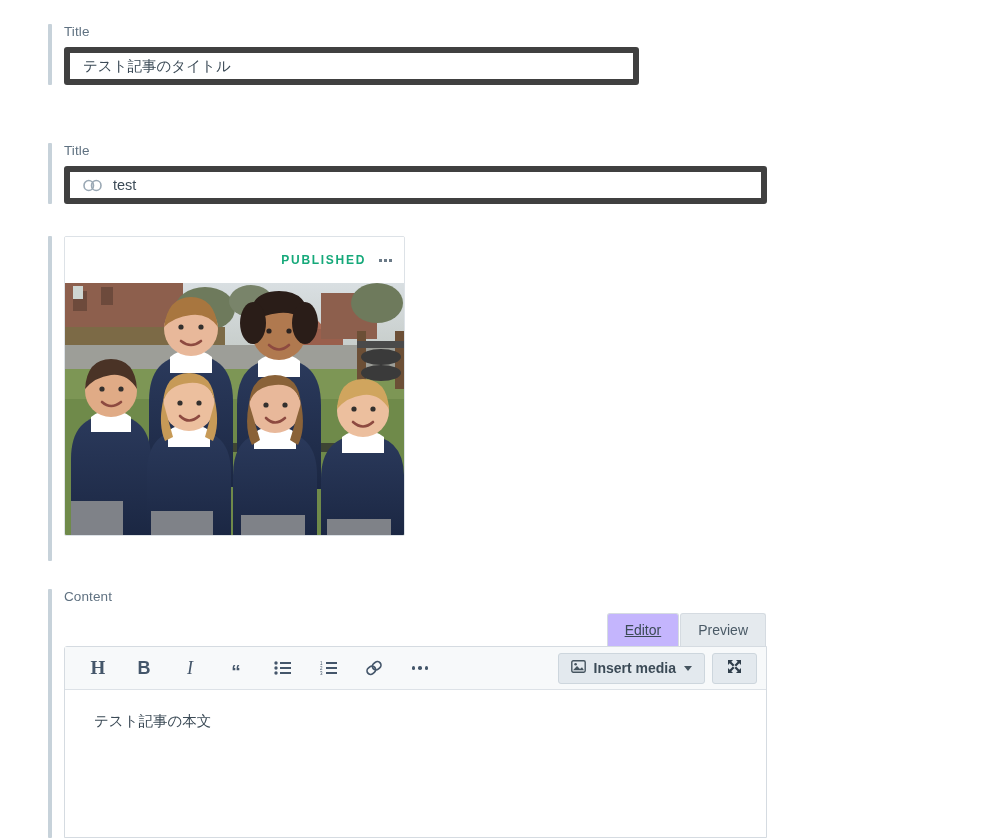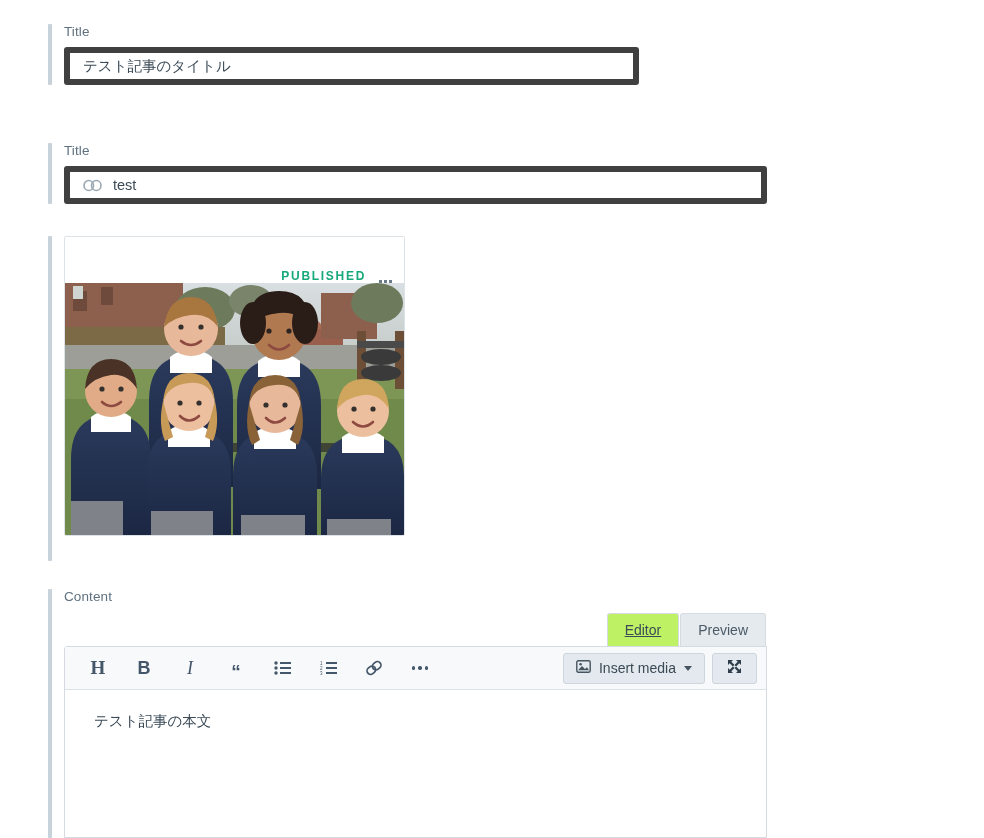--- a/index.html
+++ b/index.html
@@ -35,39 +35,39 @@
     margin-top: 9px; font-size: 13.5px; color: #56646f;
   }
   .slug-icon { margin-right: 11px; display: inline-flex; color: #9aa8b4; }
 
   
   .thumb-card {
     width: 341px; border: 1px solid #dde2e7; border-radius: 2px;
     background: #fff; overflow: hidden;
   }
   .thumb-head {
-    height: 46px; display: flex; align-items: flex-end; justify-content: flex-end;
+    height: 46px; display: flex; align-items: center; justify-content: flex-end;
     padding: 0 12px 0 0; background: #fff;
   }
   .pub-badge {
     color: #16a97a; font-size: 12px; font-weight: bold; letter-spacing: 1.7px;
   }
   .kebab { margin-left: 13px; display: inline-flex; gap: 2px; cursor: pointer; }
   .kebab i { width: 3px; height: 3px; background: #6b7a87; display: block; }
   .thumb-img { width: 339px; height: 252px; display: block; position: relative; overflow: hidden; }
 
   
   .tabs { position: absolute; display: flex; }
   .tab {
     height: 33px; padding: 0 17px; display: flex; align-items: center;
     font-size: 14px; color: #4a5a66; border: 1px solid #d5dbe1;
     border-bottom: none; border-radius: 3px 3px 0 0; background: #e5eaee;
     margin-right: 1px; cursor: pointer;
   }
-  .tab.active { background: #bef264; color: #3b4a56; text-decoration: underline; }
+  .tab.active { background: #c4b5fd; color: #3b4a56; text-decoration: underline; }
 
   .editor-wrap {
     border: 1px solid #d5dbe1; border-radius: 3px 0 0 0; background: #fff;
   }
   .toolbar {
     height: 43px; background: #f7f9fa; border-bottom: 1px solid #dde2e7;
     display: flex; align-items: center; padding: 0 10px; position: relative;
   }
   .tb-btn {
     width: 46px; height: 43px; display: flex; align-items: center;
@@ -77,21 +77,21 @@
   .tb-btn.b  { font-size: 18px; font-weight: bold; }
   .tb-btn.i  { font-family: "Liberation Serif", serif; font-size: 18px; font-style: italic; }
   .tb-btn.q  { font-size: 19px; font-weight: bold; line-height: 0; padding-top: 8px; }
   .dots-btn { display: inline-flex; gap: 3px; }
   .dots-btn i { width: 3.5px; height: 3.5px; border-radius: 50%; background: #44566a; display: block; }
 
   .tb-right { position: absolute; right: 9px; display: flex; align-items: center; gap: 7px; }
   .btn-media {
     display: flex; align-items: center; gap: 8px; height: 31px; padding: 0 12px;
     background: #e3e9ee; border: 1px solid #cdd6dd; border-radius: 3px;
-    font-size: 14px; color: #3b4a56; cursor: pointer;
+    font-size: 14px; color: #3b4a56; cursor: pointer; font-weight: bold;
   }
   .btn-expand {
     width: 45px; height: 31px; display: flex; align-items: center; justify-content: center;
     background: #e3e9ee; border: 1px solid #cdd6dd; border-radius: 3px; cursor: pointer;
   }
   .caret { width: 0; height: 0; border-left: 4.5px solid transparent; border-right: 4.5px solid transparent; border-top: 5px solid #45545f; }
   .editor-body {
     background: #fff; padding: 22px 0 0 29px; font-size: 14.5px; color: #3b4a56;
   }
 </style>

